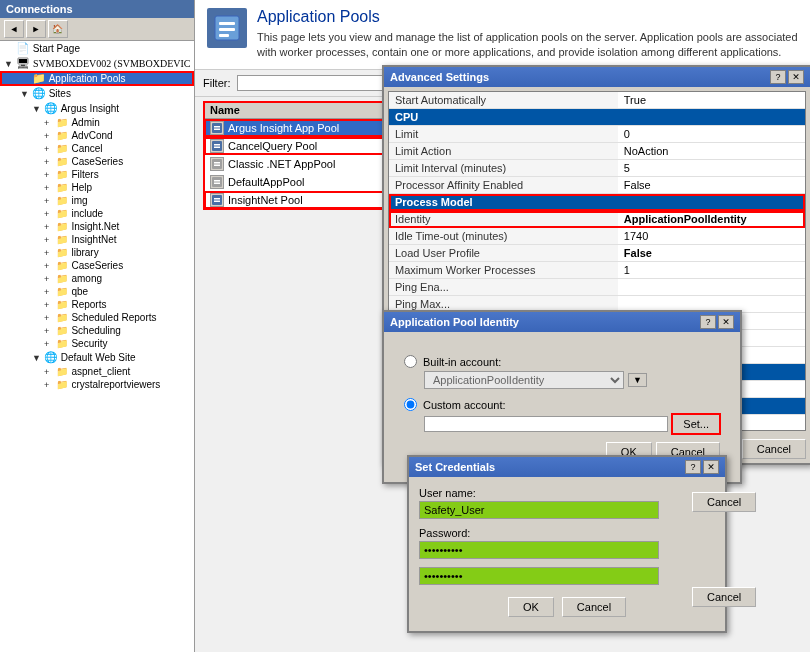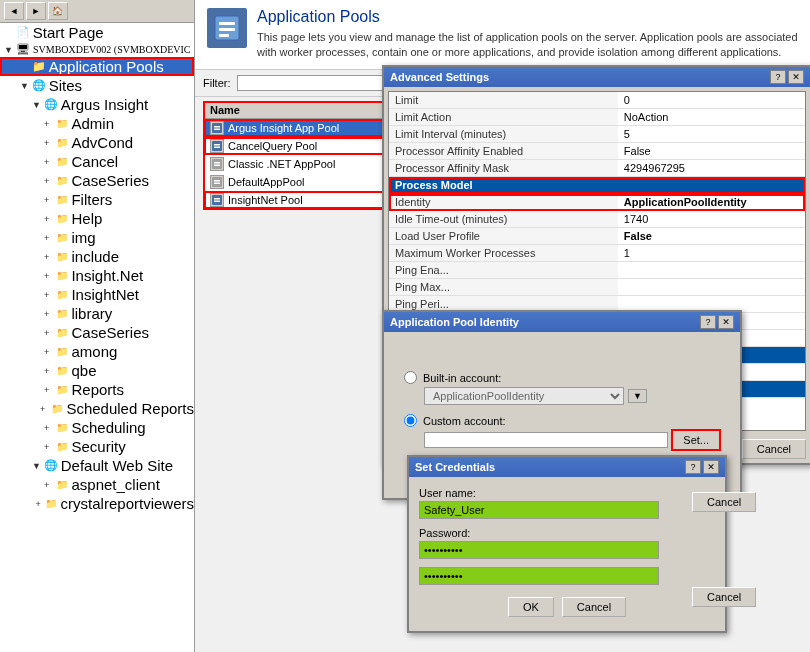--- a/index.html
+++ b/index.html
@@ -7,21 +7,21 @@
 
     .main-layout { display: flex; height: 652px; width: 810px; }
 
     
     .left-panel { width: 195px; background: #ffffff; border-right: 1px solid #999; display: flex; flex-direction: column; overflow: hidden; }
     .left-panel-header { background: #4a6fa5; color: white; padding: 3px 6px; font-weight: bold; font-size: 11px; }
     .tree-area { flex: 1; overflow-y: auto; overflow-x: hidden; background: #fff; }
     .tree-item { display: flex; align-items: center; padding: 1px 0; cursor: pointer; white-space: nowrap; }
     .tree-item .indent { display: inline-block; }
     .tree-item .expander { display: inline-block; width: 12px; font-size: 9px; cursor: pointer; color: #333; }
-    .tree-item .label { font-size: 15px; }
+    .tree-item .label { font-size: 10px; }
     .selected-node { background: #316ac5 !important; color: white; outline: 1px solid #cc0000; outline-offset: -1px; }
 
     
     .right-panel { flex: 1; background: #f0f0f0; display: flex; flex-direction: column; overflow: hidden; }
     .right-header { background: #fff; padding: 8px 12px; border-bottom: 1px solid #ccc; display: flex; align-items: flex-start; gap: 10px; }
     .right-header-icon { width: 40px; height: 40px; background: #4a6fa5; border-radius: 2px; display: flex; align-items: center; justify-content: center; color: white; font-size: 18px; flex-shrink: 0; }
     .right-header-text h1 { font-size: 16px; font-weight: normal; color: #003399; margin-bottom: 4px; }
     .right-header-text p { font-size: 11px; color: #333; line-height: 1.4; }
 
     .filter-bar { padding: 4px 8px; background: #f0f0f0; border-bottom: 1px solid #ccc; display: flex; align-items: center; gap: 6px; }
@@ -51,21 +51,21 @@
     .adv-settings table tr td { padding: 2px 6px; border-bottom: 1px solid #e0e0e0; font-size: 11px; }
     .adv-settings table tr td:first-child { color: #333; background: #f5f5f5; width: 55%; }
     .adv-settings table tr td:last-child { font-weight: normal; }
     .section-header-row td { background: #0055a5 !important; color: white !important; font-weight: bold !important; padding: 2px 6px !important; }
     .section-header-row td:first-child { background: #0055a5 !important; }
     .adv-settings .ok-cancel { display: flex; justify-content: flex-end; gap: 4px; padding: 4px 4px 4px 4px; }
     .dialog-ok-btn { background: #d4d0c8; border: 1px outset #fff; padding: 3px 14px; font-size: 11px; cursor: pointer; }
 
     
     .identity-dialog { top: 310px; left: 370px; width: 360px; }
-    .identity-content { padding: 20px; margin-top: 16px; }
+    .identity-content { padding: 20px; }
     .radio-option { display: flex; align-items: center; gap: 6px; padding: 3px 0; }
     .radio-option input { margin: 0; }
     .dropdown-row { margin-left: 20px; margin-bottom: 6px; display: flex; align-items: center; gap: 4px; }
     .dropdown-select { border: 1px solid #999; padding: 1px 4px; font-size: 11px; width: 200px; background: #e8e8e8; color: #666; }
     .dropdown-arrow { border: 1px solid #999; background: #d4d0c8; padding: 1px 4px; font-size: 9px; cursor: pointer; }
     .custom-row { display: flex; align-items: center; gap: 4px; margin-left: 20px; }
     .custom-input { border: 1px solid #999; padding: 1px 4px; font-size: 11px; flex: 1; background: #fff; }
     .set-btn { background: #d4d0c8; border: 1px outset #fff; padding: 3px 10px; font-size: 11px; cursor: pointer; outline: 2px solid red; outline-offset: -1px; }
 
     
@@ -80,20 +80,21 @@
     ::-webkit-scrollbar { width: 12px; }
     ::-webkit-scrollbar-track { background: #d4d0c8; }
     ::-webkit-scrollbar-thumb { background: #a0a0a0; border: 1px solid #808080; }
   </style>
 </head>
 <body>
 
 <div class="main-layout" style="position:relative;">
 
   <div class="left-panel">
+    <div class="left-panel-header">Connections</div>
     <div style="display:flex; align-items:center; padding:2px 4px; background:#d4d0c8; border-bottom:1px solid #999; gap:2px;">
       <button style="background:#d4d0c8;border:1px outset #fff;width:20px;height:18px;cursor:pointer;font-size:9px;">◄</button>
       <button style="background:#d4d0c8;border:1px outset #fff;width:20px;height:18px;cursor:pointer;font-size:9px;">►</button>
       <button style="background:#d4d0c8;border:1px outset #fff;width:20px;height:18px;cursor:pointer;font-size:9px;">🏠</button>
     </div>
     <div class="tree-area">
 
       <div class="tree-item">
         <span class="indent" style="width:4px;"></span>
         <span class="expander">&nbsp;</span>
@@ -351,40 +352,43 @@
       <div class="dialog-titlebar">
         <span class="title-left">Advanced Settings</span>
         <div class="dialog-controls">
           <button class="dialog-btn">?</button>
           <button class="dialog-btn">✕</button>
         </div>
       </div>
       <div class="scroll-area">
         <table>
           <tbody>
-
+            <tr>
+              <td>Start Automatically</td>
+              <td>True</td>
+            </tr>
+
+            <tr class="section-header-row">
+              <td colspan="2">CPU</td>
+            </tr>
             <tr>
               <td>Limit</td>
               <td>0</td>
             </tr>
             <tr>
               <td>Limit Action</td>
               <td>NoAction</td>
             </tr>
             <tr>
               <td>Limit Interval (minutes)</td>
               <td>5</td>
             </tr>
             <tr>
               <td>Processor Affinity Enabled</td>
               <td>False</td>
-            </tr>
-            <tr>
-              <td>Processor Affinity Mask</td>
-              <td>4294967295</td>
             </tr>
 
             <tr class="section-header-row" style="outline:2px solid red;outline-offset:-2px;">
               <td colspan="2">Process Model</td>
             </tr>
             <tr style="outline:2px solid red;outline-offset:-2px;">
               <td>Identity</td>
               <td style="font-weight:bold;">ApplicationPoolIdentity</td>
             </tr>
             <tr>

